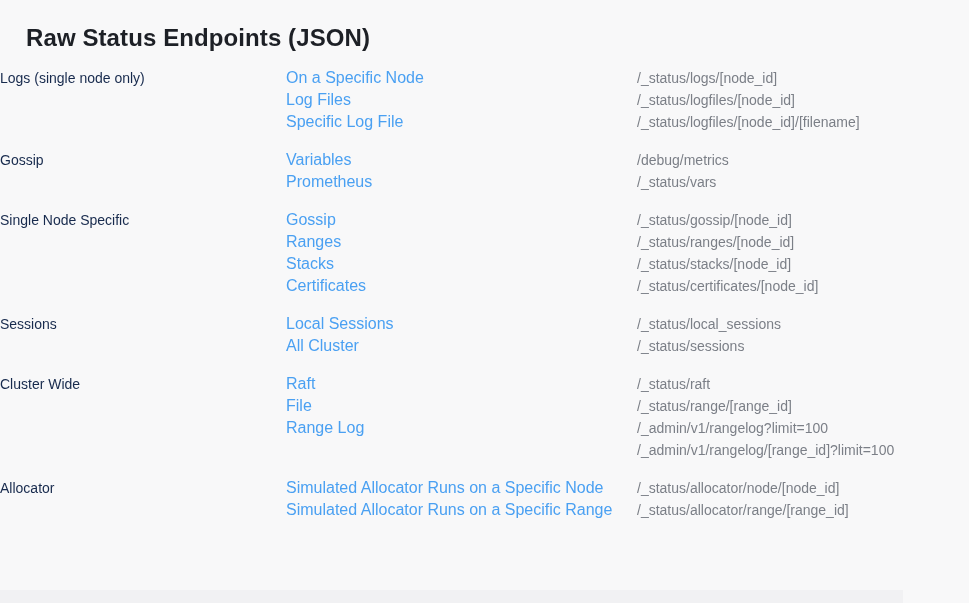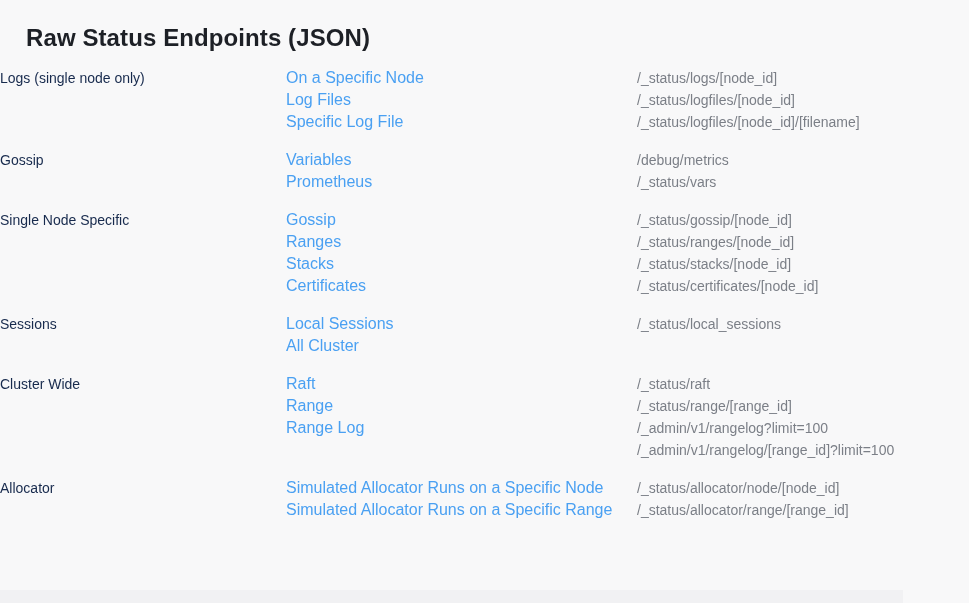--- a/index.html
+++ b/index.html
@@ -130,29 +130,30 @@
   <div class="section">
     <div class="category">Sessions</div>
     <div class="links">
   <a class="link" href="#">Local Sessions</a>
 
   <a class="link" href="#">All Cluster</a>
 </div>
     <div class="paths">
   <div class="path">/_status/local_sessions</div>
 
+  <div class="path">/_status/sessions</div>
 </div>
   </div>
 
   <div class="section">
     <div class="category">Cluster Wide</div>
     <div class="links">
   <a class="link" href="#">Raft</a>
 
-  <a class="link" href="#">Range</a>
+  <a class="link" href="#">File</a>
 
   <a class="link" href="#">Range Log</a>
 
 </div>
     <div class="paths">
   <div class="path">/_status/raft</div>
 
   <div class="path">/_status/range/[range_id]</div>
 
   <div class="path">/_admin/v1/rangelog?limit=100</div>

